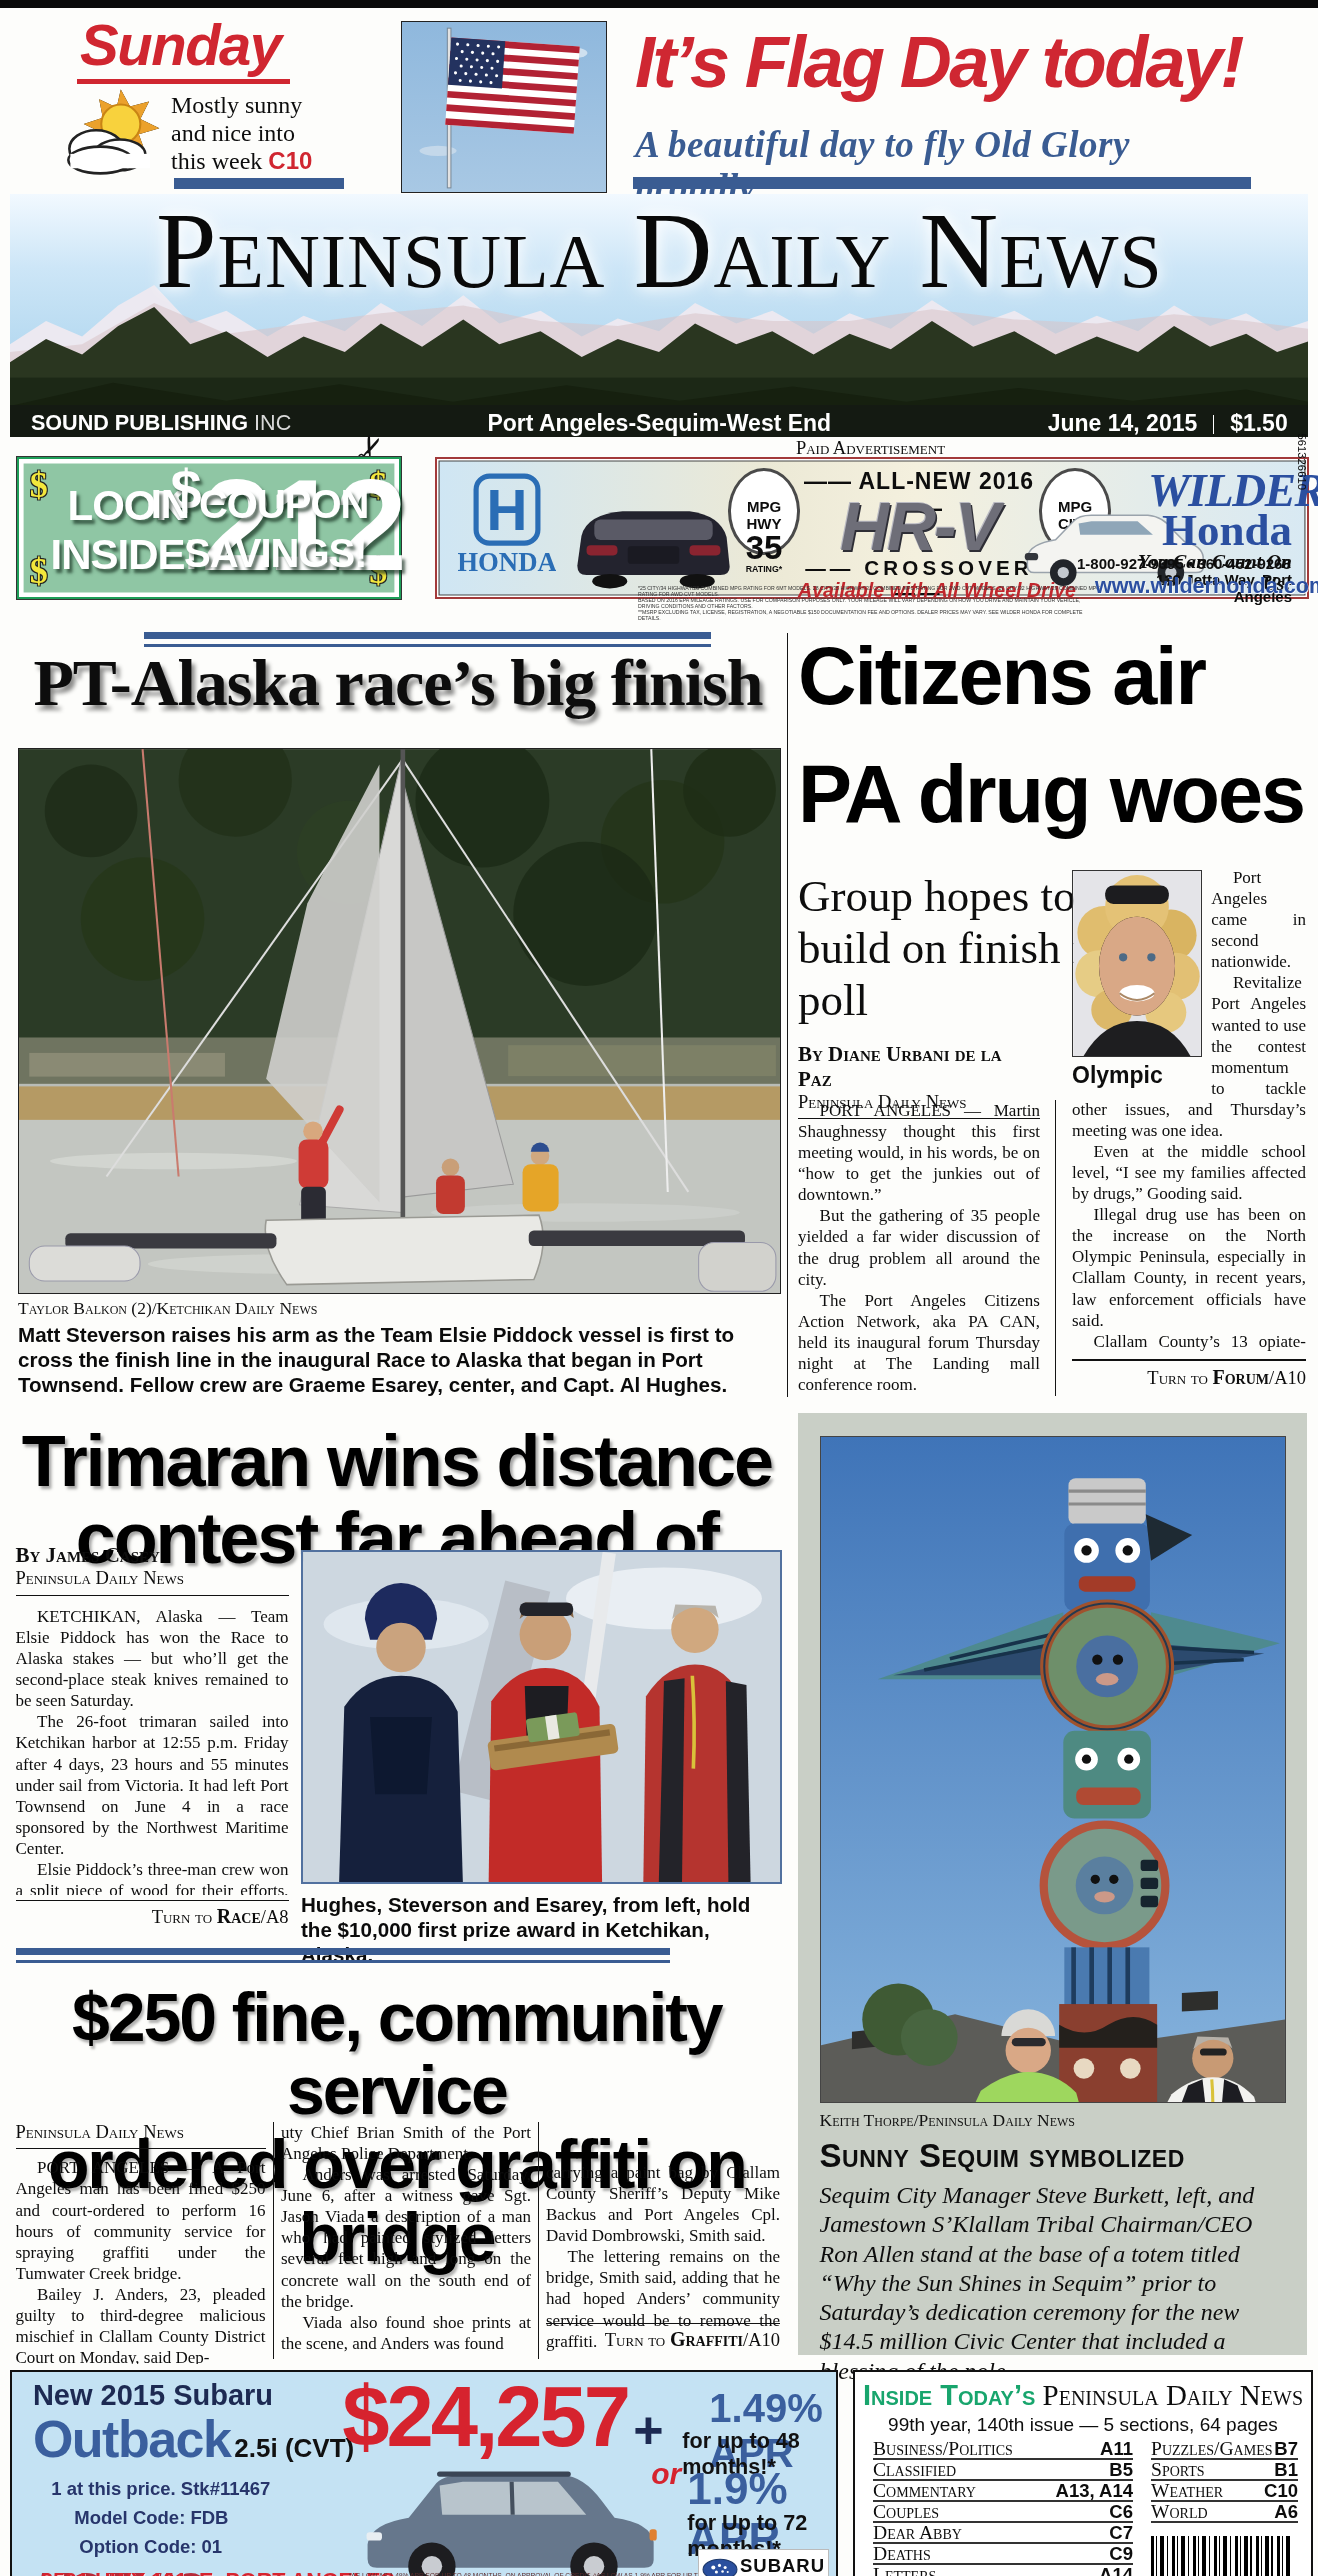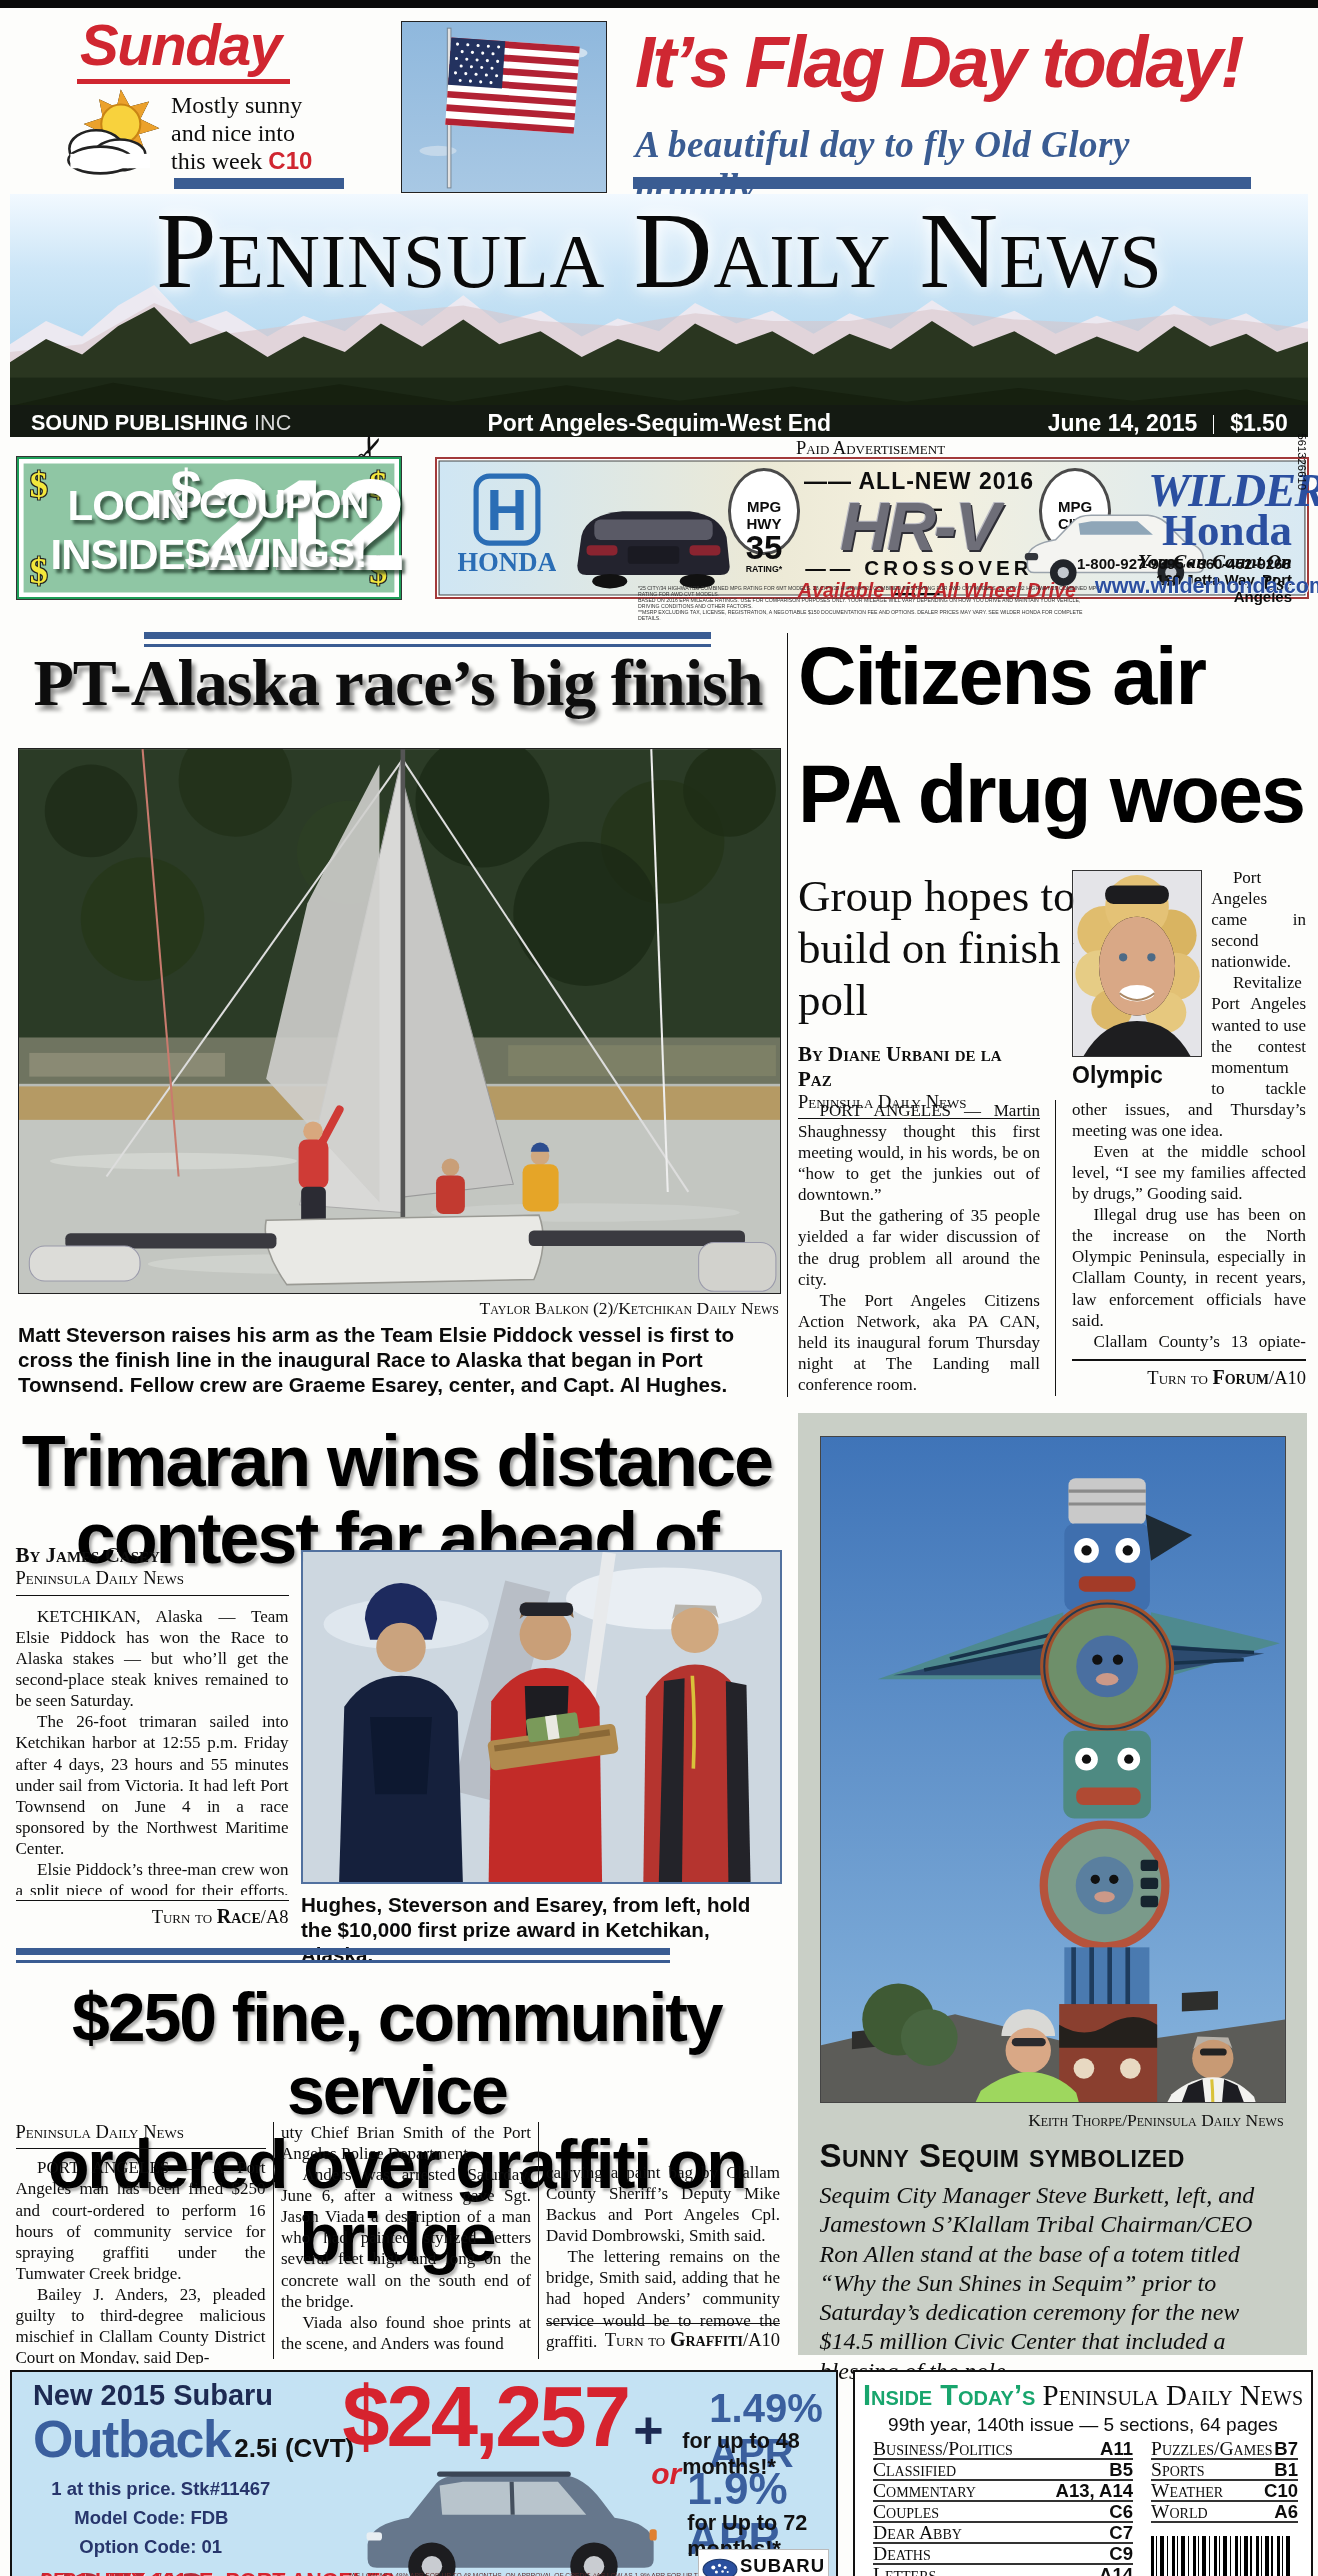--- a/index.html
+++ b/index.html
@@ -10,21 +10,21 @@
   .serif{font-family:"Liberation Serif",serif;}
   .sc{font-variant:small-caps;}
   .b{font-weight:bold;}
   .i{font-style:italic;}
   .ctr{text-align:center;}
   .rt{text-align:right;}
   .bodytxt{font:17px/1.24 "Liberation Serif",serif;color:#0d0d0d;text-align:justify;overflow:hidden;}
   .bodytxt p{margin:0;text-indent:21.6px;}
   .lead p:first-child{text-indent:21.6px;}
   .cap{font-family:"Liberation Sans",sans-serif;font-weight:bold;font-size:20.6px;line-height:1.22;color:#0b0b0b;}
-  .credit{font-size:17.5px;font-variant:small-caps;text-align:right;color:#111;}
+  .credit{font-size:17.5px;font-variant:small-caps;text-align:left;color:#111;}
   .by{font-weight:bold;font-size:21px;font-variant:small-caps;}
   .src{font-size:18.5px;font-variant:small-caps;}
   .turnline{font-size:18.5px;font-variant:small-caps;text-align:right;}
   .turnline .tw{font-weight:bold;font-size:20px;}
   .rule{border-top:1.5px solid #111;height:0;}
   .dbl{border-top:7.7px solid #3a5c92;border-bottom:3.1px solid #3a5c92;height:4.6px;}
   .colrule{border-left:1.5px solid #151515;width:0;}
   .bigsans{font-family:"Liberation Sans",sans-serif;font-weight:bold;color:#000;letter-spacing:-2.1px;}
   .shadow{text-shadow:3.6px 4.6px 4.6px rgba(0,0,0,.45);}
   .idxrow{display:flex;justify-content:space-between;align-items:baseline;border-bottom:2.1px double #333;height:19px;}

